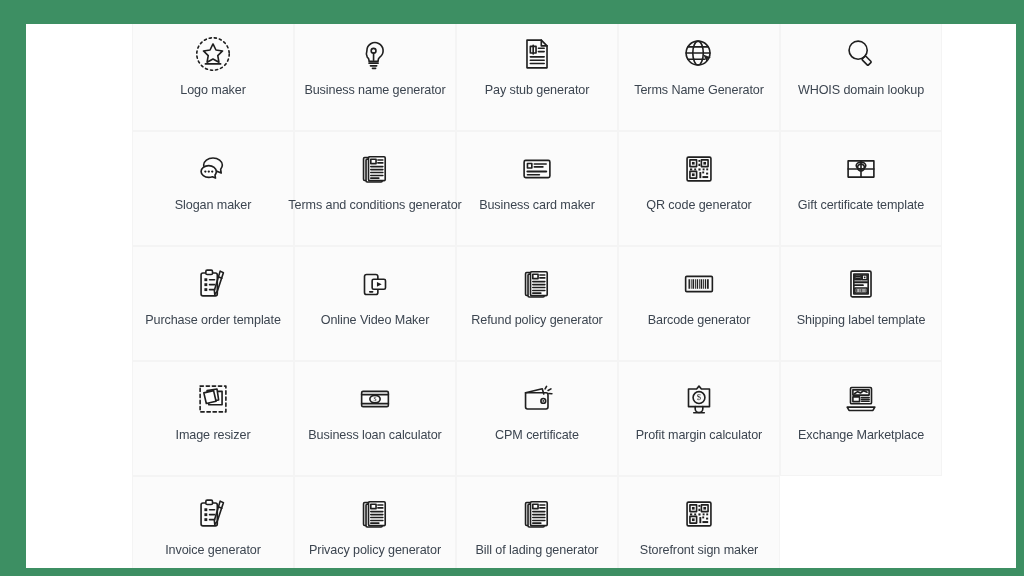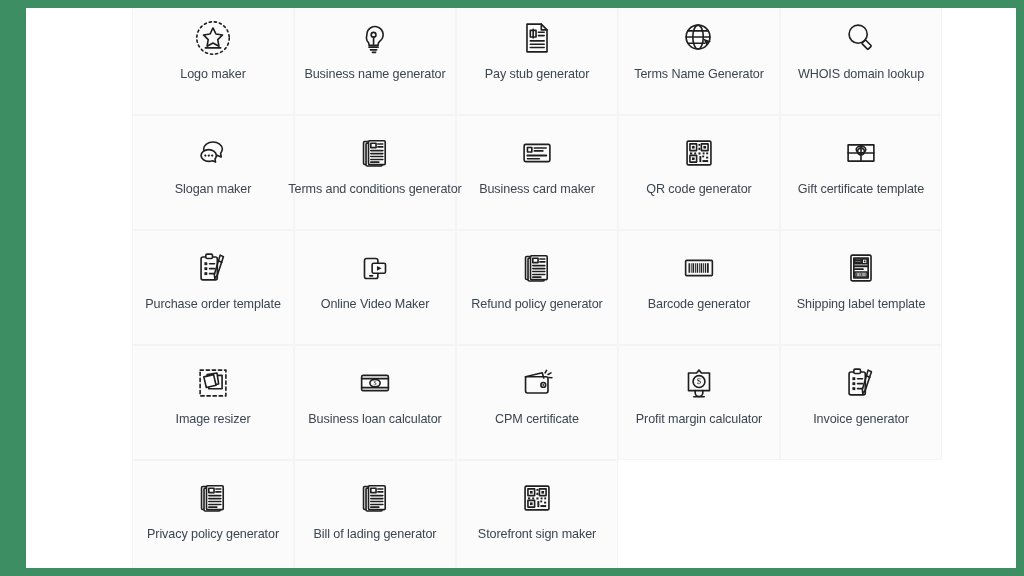--- a/index.html
+++ b/index.html
@@ -7,21 +7,21 @@
   body{
     width:1024px;height:576px;overflow:hidden;
     background:#ffffff;
     font-family:"Liberation Sans","DejaVu Sans",sans-serif;
   }
   #frame{
     position:relative;
     width:1024px;height:576px;
     box-sizing:border-box;
     background:#3d8f63;
-    padding:8px 8px 8px 26px;
+    padding:24px 8px 8px 26px;
   }
   #canvas{
     position:relative;
     width:100%;height:100%;
     background:#ffffff;
     box-sizing:border-box;
     overflow:hidden;
   }
   #grid{
     position:absolute;
@@ -345,20 +345,35 @@
     <text x="22" y="23.4" text-anchor="middle" font-size="9" font-family="Liberation Serif, serif" fill="#1f1f1f">$</text>
     <path d="M18 30v2.2a4 4 0 0 0 4 4 4 4 0 0 0 4-4V30" stroke="#1f1f1f" fill="none" stroke-width="1.7" stroke-linecap="round" stroke-linejoin="round"></path>
     <line x1="16.5" y1="36.4" x2="27.5" y2="36.4" stroke="#1f1f1f" fill="none" stroke-width="1.7" stroke-linecap="round" stroke-linejoin="round"></line>
   </svg>
           </div>
           <div class="lbl">Profit margin calculator</div>
         </div>
         <div class="tile">
           <div class="ico">
             <svg width="42" height="42" viewBox="0 0 44 44">
+    <rect x="11" y="10" width="22" height="17" rx="1.2" stroke="#1f1f1f" fill="none" stroke-width="1.7" stroke-linecap="round" stroke-linejoin="round"></rect>
+    <path d="M7.5 30.5h29l-2 3.5h-25z" stroke="#1f1f1f" fill="none" stroke-width="1.7" stroke-linecap="round" stroke-linejoin="round"></path>
+    <rect x="13.5" y="12.4" width="17" height="5.5" stroke="#1f1f1f" fill="none" stroke-width="1.7" stroke-linecap="round" stroke-linejoin="round"></rect>
+    <path d="M15 16.5l3.5-2.2 3 1.4 3.2-2.4 3.6 1.6" stroke="#1f1f1f" fill="none" stroke-width="1.7" stroke-linecap="round" stroke-linejoin="round"></path>
+    <rect x="13.5" y="19.8" width="7" height="5" stroke="#1f1f1f" fill="none" stroke-width="1.7" stroke-linecap="round" stroke-linejoin="round"></rect>
+    <line x1="22.6" y1="20.4" x2="30.5" y2="20.4" stroke="#1f1f1f" fill="none" stroke-width="1.7" stroke-linecap="round" stroke-linejoin="round"></line>
+    <line x1="22.6" y1="22.4" x2="30.5" y2="22.4" stroke="#1f1f1f" fill="none" stroke-width="1.7" stroke-linecap="round" stroke-linejoin="round"></line>
+    <line x1="22.6" y1="24.4" x2="30.5" y2="24.4" stroke="#1f1f1f" fill="none" stroke-width="1.7" stroke-linecap="round" stroke-linejoin="round"></line>
+  </svg>
+          </div>
+          <div class="lbl">Exchange Marketplace</div>
+        </div>
+        <div class="tile">
+          <div class="ico">
+            <svg width="42" height="42" viewBox="0 0 44 44">
     <rect x="9.5" y="10.5" width="17" height="24" rx="2" stroke="#1f1f1f" fill="none" stroke-width="1.7" stroke-linecap="round" stroke-linejoin="round"></rect>
     <rect x="14.5" y="7.5" width="7" height="4.6" rx="1.4" fill="#ffffff" stroke="#1f1f1f" stroke-width="1.7" stroke-linecap="round" stroke-linejoin="round"></rect>
     <rect x="13" y="16" width="3" height="3" fill="#1f1f1f"></rect>
     <rect x="13" y="21.2" width="3" height="3" fill="#1f1f1f"></rect>
     <rect x="13" y="26.4" width="3" height="3" fill="#1f1f1f"></rect>
     <line x1="18.4" y1="17.5" x2="23.6" y2="17.5" stroke="#1f1f1f" fill="none" stroke-width="1.7" stroke-linecap="round" stroke-linejoin="round"></line>
     <line x1="18.4" y1="22.7" x2="23.6" y2="22.7" stroke="#1f1f1f" fill="none" stroke-width="1.7" stroke-linecap="round" stroke-linejoin="round"></line>
     <line x1="18.4" y1="27.9" x2="23.6" y2="27.9" stroke="#1f1f1f" fill="none" stroke-width="1.7" stroke-linecap="round" stroke-linejoin="round"></line>
     <path d="M29.5 8.5l3.4 1.6-6.4 19.6-2.6 3.4-.5-4.3z" stroke="#1f1f1f" fill="none" stroke-width="1.7" stroke-linecap="round" stroke-linejoin="round"></path>
     <line x1="27.6" y1="14.3" x2="31.2" y2="15.9" stroke="#1f1f1f" fill="none" stroke-width="1.7" stroke-linecap="round" stroke-linejoin="round"></line>

